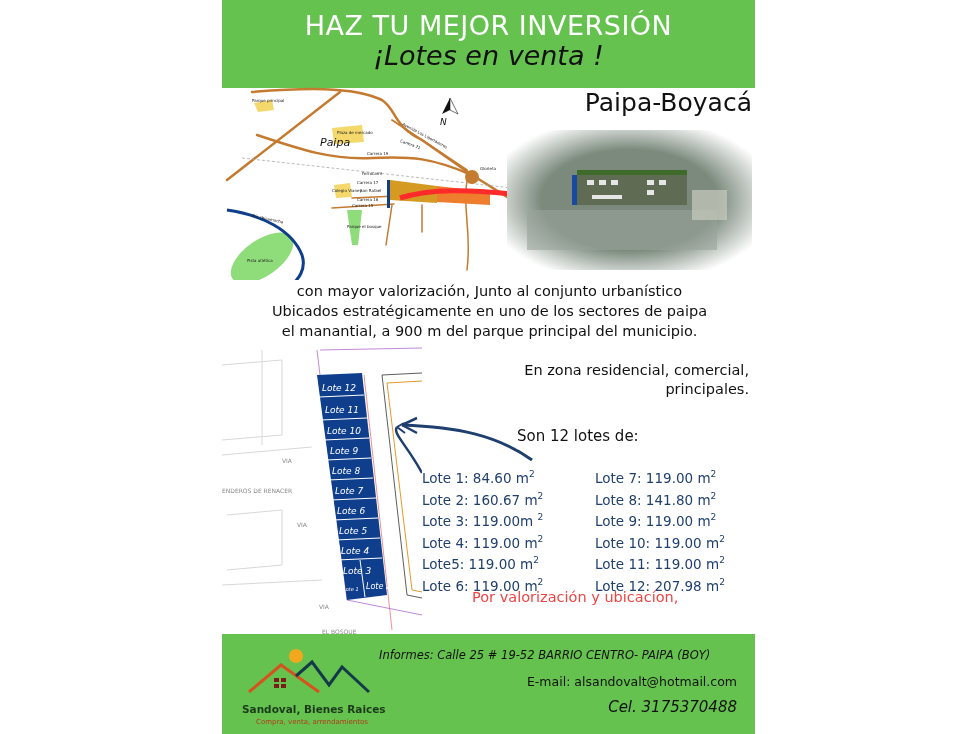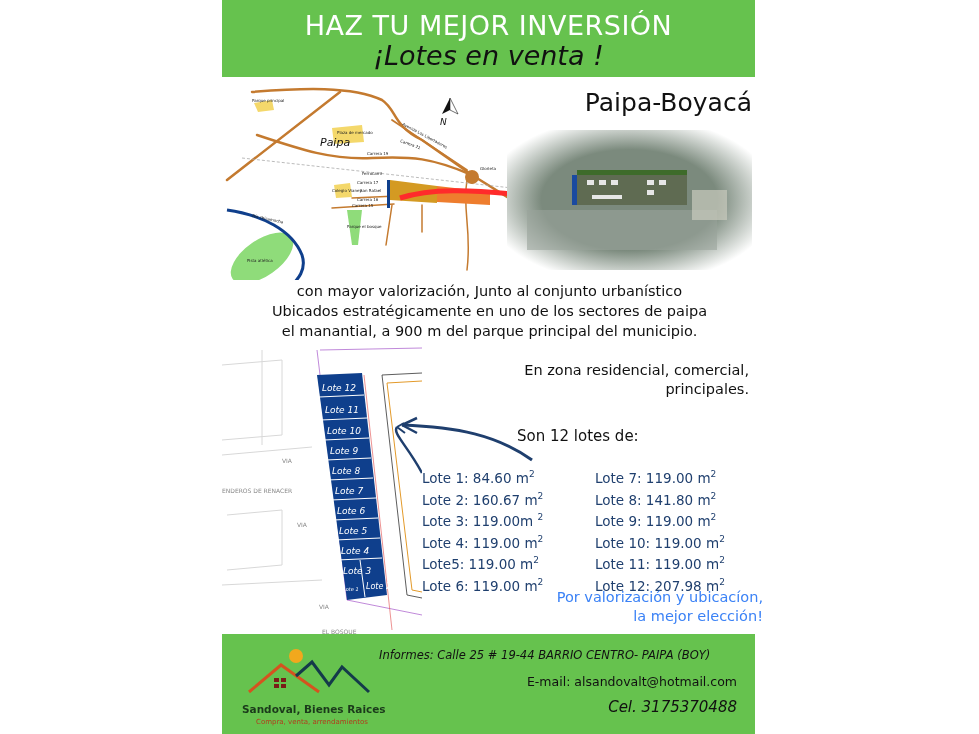--- a/index.html
+++ b/index.html
@@ -1,34 +1,34 @@
 <!DOCTYPE html>
 <html><head>
 <meta charset="utf-8">
 <style>
   html, body { margin:0; padding:0; background:#ffffff; }
   body { width:979px; height:734px; position:relative; overflow:hidden; font-family:"DejaVu Sans", sans-serif; }
   .flyer { position:absolute; left:222px; top:0; width:533px; height:734px; background:#ffffff; }
-  .banner { position:absolute; left:0; top:0; width:533px; height:77px; background:#66c24e; text-align:center; }
+  .banner { position:absolute; left:0; top:0; width:533px; height:88px; background:#66c24e; text-align:center; }
   .banner .l1 { position:absolute; left:0; right:0; top:10px; color:#ffffff; font-size:27px; letter-spacing:0.5px; font-family:"DejaVu Sans", sans-serif; }
   .banner .l2 { position:absolute; left:0; right:0; top:40px; color:#111; font-size:27px; font-style:italic; font-family:"DejaVu Sans", sans-serif; }
   .map { position:absolute; left:0; top:80px; width:290px; height:200px; }
   .city-title { position:absolute; left:300px; top:88px; width:230px; text-align:right; font-size:25px; color:#111; font-family:"DejaVu Sans", sans-serif; }
   .aerial { position:absolute; left:285px; top:130px; width:245px; height:140px; }
   .desc { position:absolute; left:10px; top:281px; width:515px; text-align:center; font-size:14.5px; line-height:20px; color:#111; font-family:"DejaVu Sans", sans-serif; }
   .desc span { display:block; }
   .plan { position:absolute; left:0; top:345px; width:200px; height:290px; }
   .zone { position:absolute; right:6px; top:361px; width:300px; text-align:right; font-size:14.5px; line-height:19px; color:#111; }
   .zone span { display:block; }
   .count { position:absolute; left:295px; top:427px; font-size:15px; color:#111; }
   .lots { position:absolute; top:465px; font-size:13.5px; line-height:18px; color:#1f3f6e; white-space:nowrap; }
   .lots.left { left:200px; }
   .lots.right { left:373px; }
   .lots .row sup { font-size:9px; }
-  .tagline { position:absolute; left:266px; top:588px; width:275px; text-align:right; font-size:14.5px; line-height:19px; color:#3b82f6; }
+  .tagline { position:absolute; left:250px; top:588px; width:275px; text-align:left; font-size:14.5px; line-height:19px; color:#ef4444; }
   .tagline span { display:block; }
   .footer { position:absolute; left:0; top:634px; width:533px; height:100px; background:#66c24e; }
   .logo { position:absolute; left:12px; top:6px; width:140px; height:90px; }
   .logo-name { position:absolute; left:8px; top:63px; font-size:10.5px; color:#1b3a1b; font-weight:bold; white-space:nowrap; }
   .logo-sub { position:absolute; left:22px; top:78px; font-size:7px; color:#b33b1c; white-space:nowrap; }
   .info { position:absolute; left:157px; top:14px; font-size:11.5px; font-style:italic; color:#111; white-space:nowrap; }
   .email { position:absolute; right:18px; top:40px; font-size:12.5px; color:#111; white-space:nowrap; }
   .cel { position:absolute; right:18px; top:64px; font-size:15px; font-style:italic; color:#111; white-space:nowrap; }
   svg text { font-family:"DejaVu Sans", sans-serif; }
 </style>
@@ -196,37 +196,36 @@
     <div class="row"><span>Lote 7: 119.00 m</span><sup>2</sup></div>
     <div class="row"><span>Lote 8: 141.80 m</span><sup>2</sup></div>
     <div class="row"><span>Lote 9: 119.00 m</span><sup>2</sup></div>
     <div class="row"><span>Lote 10: 119.00 m</span><sup>2</sup></div>
     <div class="row"><span>Lote 11: 119.00 m</span><sup>2</sup></div>
     <div class="row"><span>Lote 12: 207.98 m</span><sup>2</sup></div>
   </div>
 
   <div class="tagline">
     <span>Por valorización y ubicacíon,</span>
-    <span>la mejor elección!</span>
   </div>
 
   <div class="footer">
     <div class="logo">
       <svg width="140" height="62" viewBox="0 0 140 62">
         <circle cx="62" cy="16" r="7" fill="#f2a81d"></circle>
         <path d="M15 52 L 47 25 L 85 52" fill="none" stroke="#d5531f" stroke-width="3"></path>
         <path d="M62 36 L 78 22 L 95 45 L 108 27 L 135 52" fill="none" stroke="#143a4a" stroke-width="3"></path>
         <g fill="#7a1c18">
           <rect x="40" y="38" width="5" height="4"></rect>
             <rect x="47" y="38" width="5" height="4"></rect>
           <rect x="40" y="44" width="5" height="4"></rect>
             <rect x="47" y="44" width="5" height="4"></rect>
         </g>
       </svg>
       <div class="logo-name">Sandoval, Bienes Raices</div>
       <div class="logo-sub">Compra, venta, arrendamientos</div>
     </div>
-    <div class="info">Informes: Calle 25 # 19-44 BARRIO CENTRO- PAIPA (BOY)</div>
+    <div class="info">Informes: Calle 25 # 19-52 BARRIO CENTRO- PAIPA (BOY)</div>
     <div class="email">E-mail: alsandovalt@hotmail.com</div>
     <div class="cel">Cel. 3175370488</div>
   </div>
 
 </div>
 
 </body></html>

